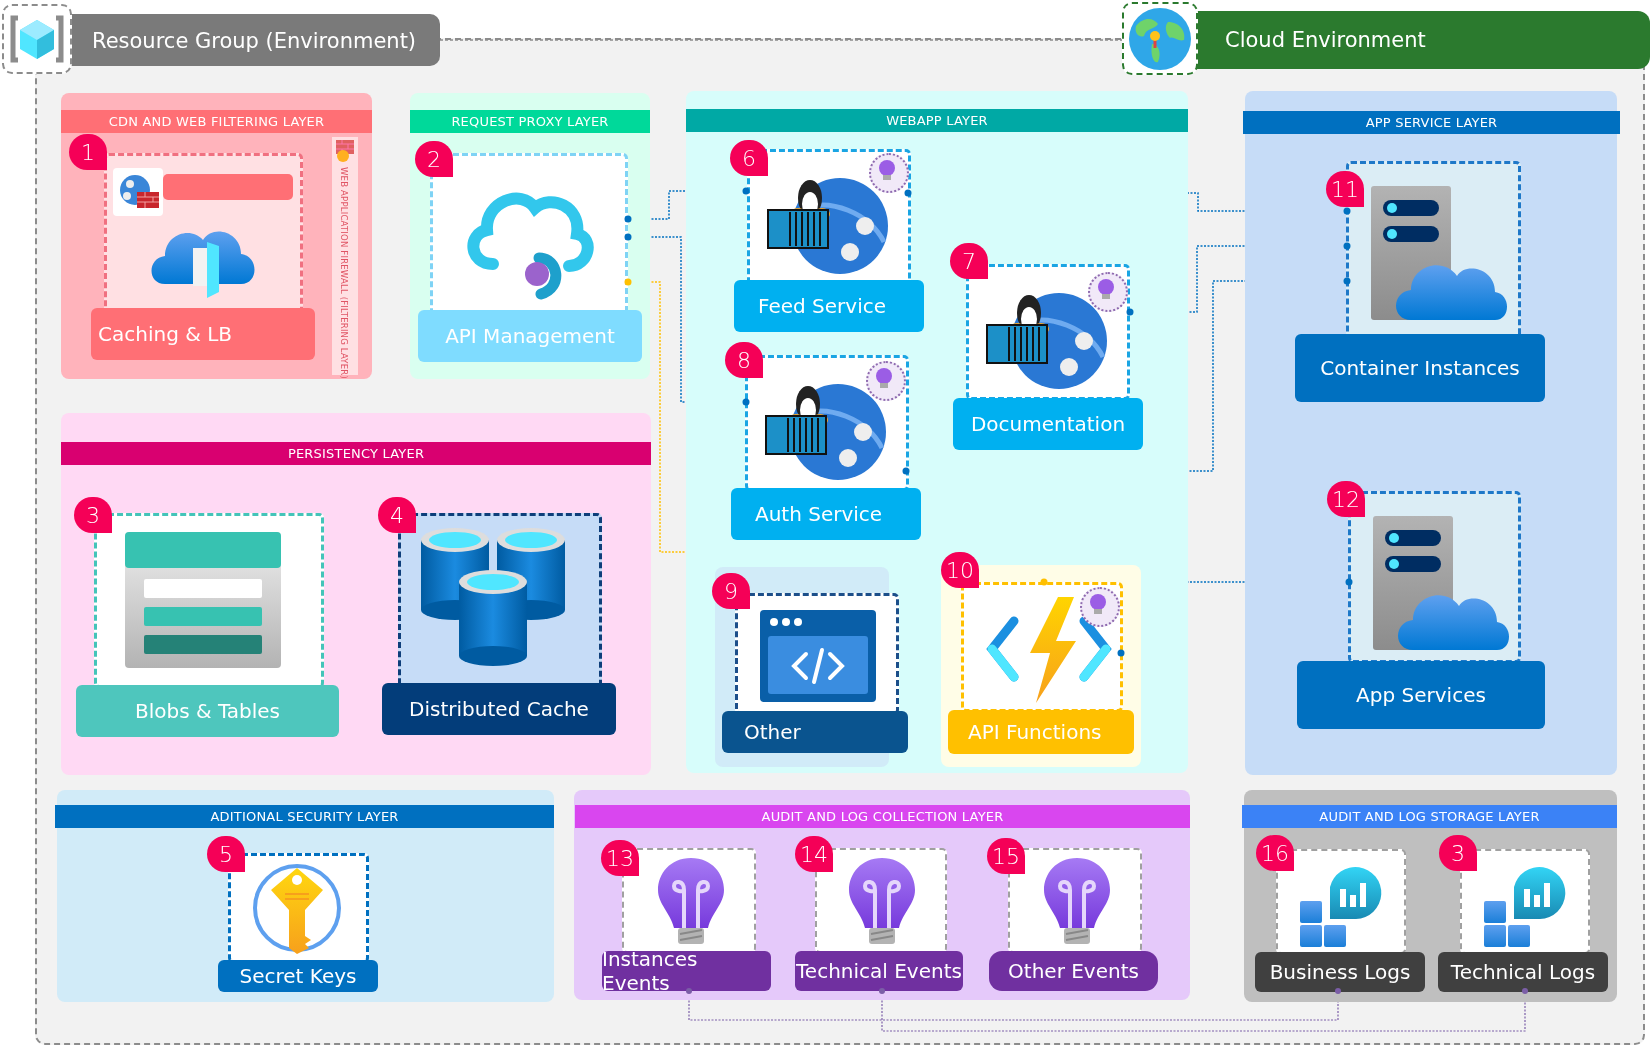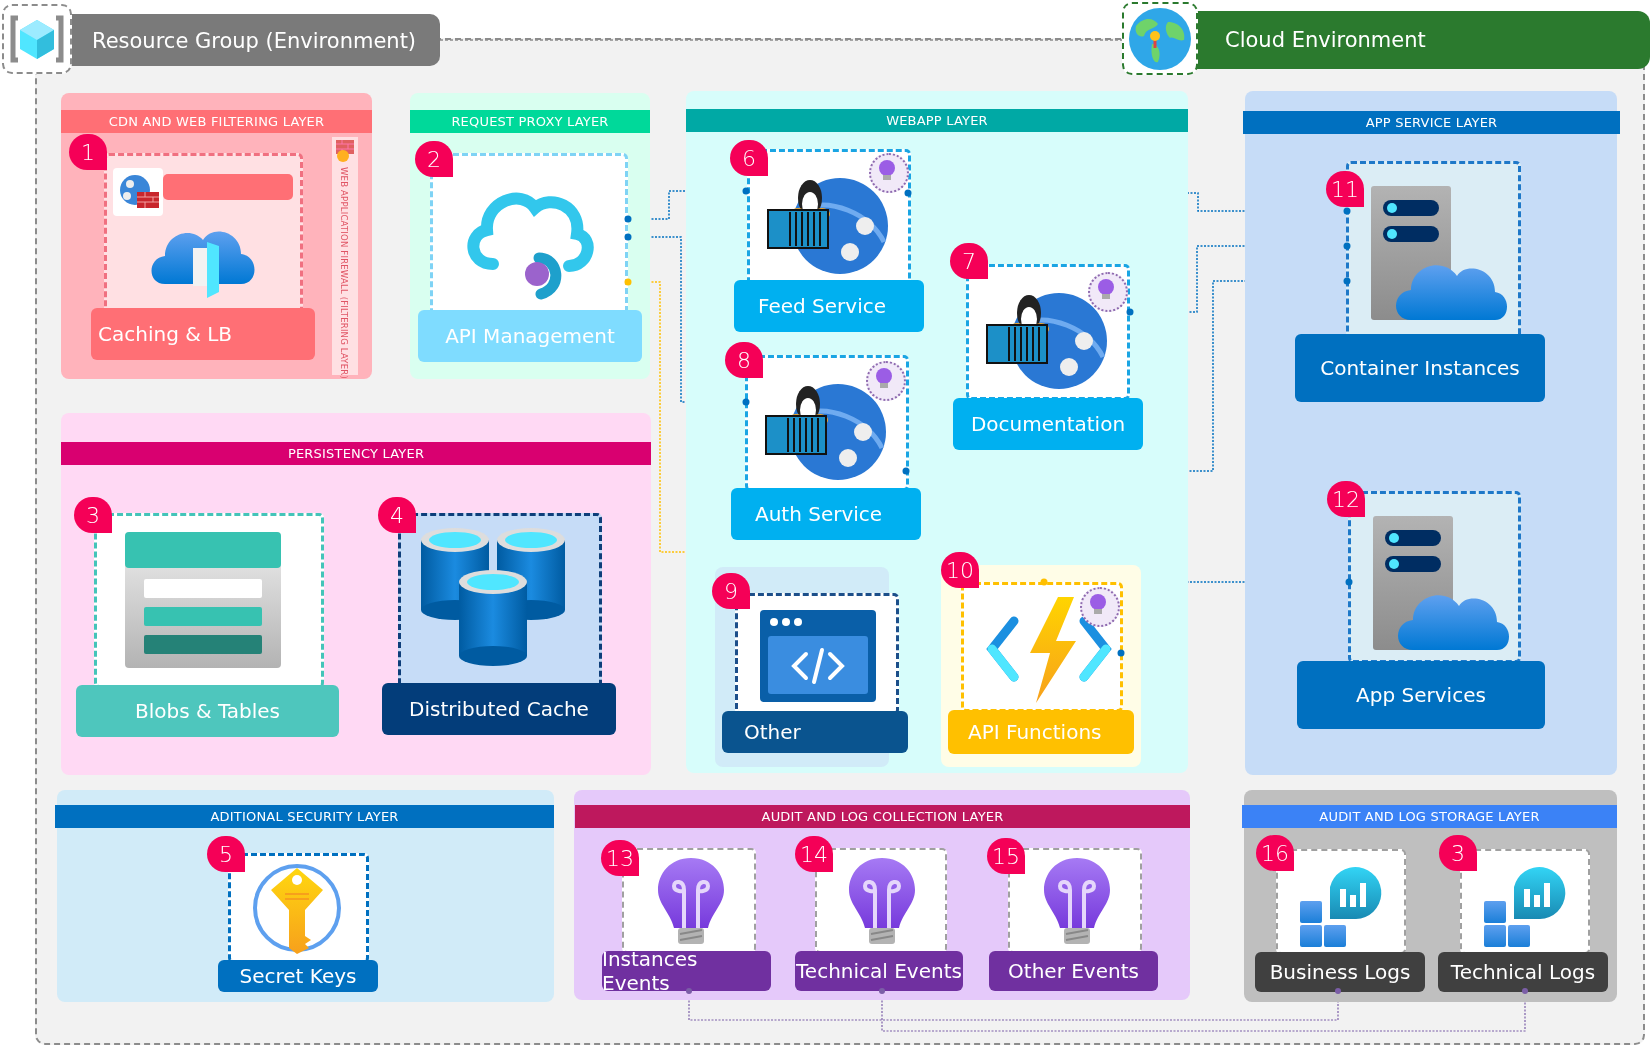--- a/index.html
+++ b/index.html
@@ -363,21 +363,21 @@
     <circle cx="44" cy="44" r="42" stroke="#5ea0ef" stroke-width="4" fill="#fff"></circle>
     <path d="M44 4 L70 26 L52 46 V72 L58 76 L52 80 L56 84 L44 90 L36 84 V46 L18 26 Z" fill="url(#key)"></path>
     <circle cx="44" cy="16" r="5" fill="#fff"></circle>
     <path d="M32 30 H56 M32 35 H56" stroke="#f7a01c" stroke-width="2"></path>
   </svg>
 </div>
 <div class="badge" style="left:207px;top:836px;">5</div>
 <div class="label" style="left:218px;top:960px;width:160px;height:32px;background:#0070c0;">Secret Keys</div>
 
 <div class="abs layer" style="left:574px;top:790px;width:616px;height:210px;background:#e5c9fa;">
-  <div class="layer-title" style="top:15px;background:#be185d;left:1px;">AUDIT AND LOG COLLECTION LAYER</div>
+  <div class="layer-title" style="top:15px;background:#d946ef;left:1px;">AUDIT AND LOG COLLECTION LAYER</div>
 </div>
 
 <div class="node" style="left:622px;top:848px;width:134px;height:105px;border-color:#a0a0a0;border-width:2px;">
   <svg class="abs" style="left:32px;top:6px;" width="70" height="92">
     <defs>
         <linearGradient id="bulb" x1="0" y1="0" x2="0" y2="1">
           <stop offset="0" stop-color="#a67af4"></stop>
           <stop offset="1" stop-color="#773adc"></stop>
         </linearGradient>
       </defs>
@@ -403,21 +403,21 @@
 
 <div class="node" style="left:1008px;top:848px;width:134px;height:105px;border-color:#a0a0a0;border-width:2px;">
   <svg class="abs" style="left:32px;top:6px;" width="70" height="92">
     <path d="M35 2 C14 2 2 18 2 34 C2 48 14 56 18 72 H52 C56 56 68 48 68 34 C68 18 56 2 35 2Z" fill="url(#bulb)"></path>
     <path d="M28 72 V34 M42 72 V34 M28 34 C28 24 18 24 18 30 C18 36 28 36 28 34 M42 34 C42 24 52 24 52 30 C52 36 42 36 42 34" stroke="#e5d6fb" stroke-width="4" fill="none"></path>
     <rect x="22" y="72" width="26" height="16" rx="3" fill="#b3b3b3"></rect>
     <path d="M24 78 L46 74 M24 84 L46 80" stroke="#888" stroke-width="2"></path>
   </svg>
 </div>
 <div class="badge" style="left:987px;top:838px;">15</div>
-<div class="label" style="left:989px;top:951px;width:169px;height:40px;background:#7030a0;">Other Events</div>
+<div class="label" style="left:989px;top:951px;width:169px;height:40px;background:#7030a0;border-radius:13px;">Other Events</div>
 
 <div class="abs layer" style="left:1244px;top:790px;width:373px;height:212px;background:#bfbfbf;">
   <div class="layer-title" style="top:15px;background:#3b82f6;left:-2px;">AUDIT AND LOG STORAGE LAYER</div>
 </div>
 <div class="node" style="left:1276px;top:849px;width:130px;height:105px;border-color:#a0a0a0;border-width:2px;">
   <svg class="abs" style="left:22px;top:10px;" width="90" height="88">
     <defs>
         <linearGradient id="la" x1="0" y1="0" x2="0" y2="1">
           <stop offset="0" stop-color="#32d4f5"></stop>
           <stop offset="1" stop-color="#198ab3"></stop>

